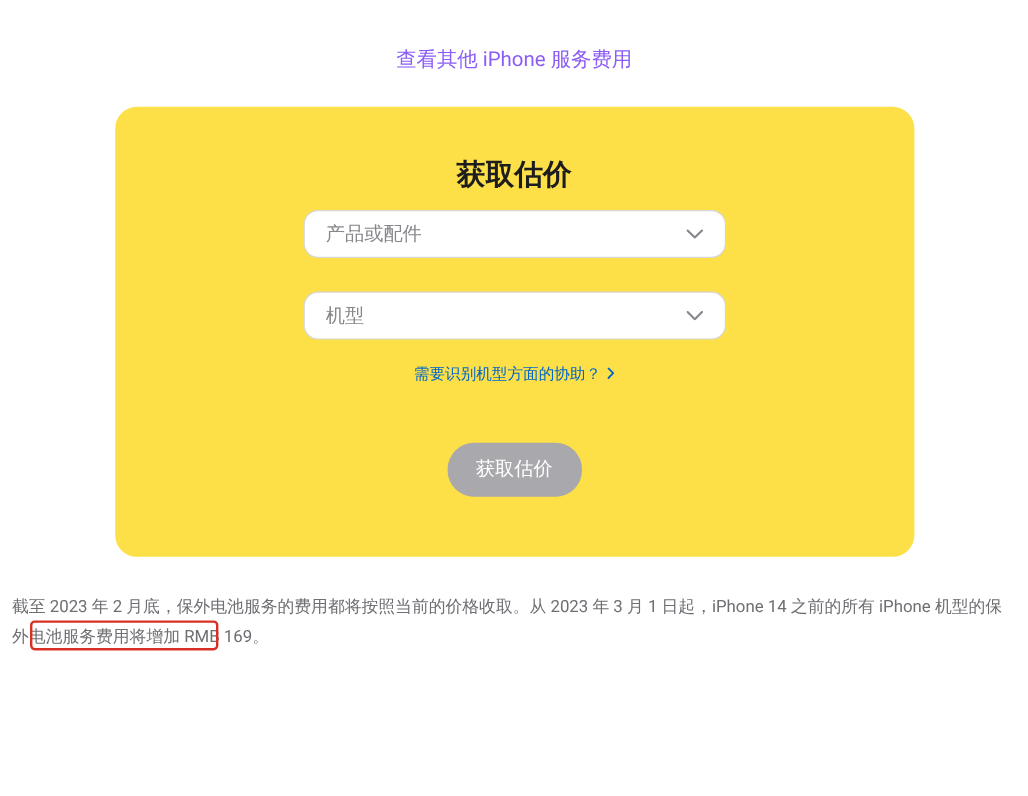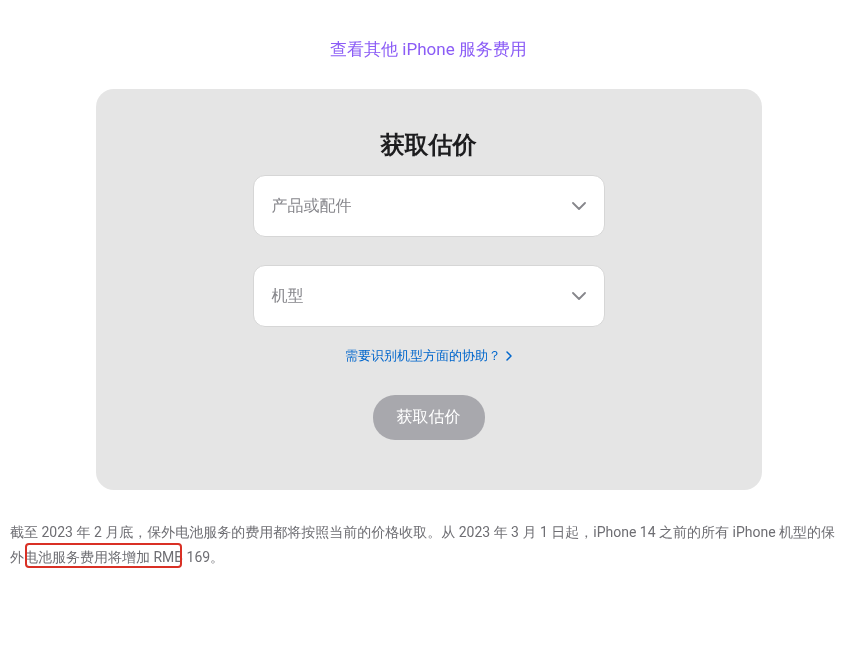--- a/index.html
+++ b/index.html
@@ -18,21 +18,21 @@
       text-align: center;
       padding-top: 38px;
       padding-bottom: 28px;
     }
     .top-link a {
       color: #8b5cf6;
       text-decoration: none;
       font-size: 17px;
     }
     .card {
-      background: #e5e5e5;
+      background: #fde047;
       border-radius: 18px;
       width: 666px;
       margin: 0 auto;
       padding: 40px 50px 50px 50px;
     }
     .card-title {
       text-align: center;
       font-size: 24px;
       font-weight: 600;
       color: #1d1d1f;
@@ -44,21 +44,21 @@
       color: #1d1d1f;
       margin-bottom: 45px;
     }
     .select-wrap {
       position: relative;
       width: 352px;
       margin: 0 auto 28px auto;
     }
     .select-input {
       width: 100%;
-      height: 62px;
+      height: 40px;
       border: 1px solid #d6d6d6;
       border-radius: 12px;
       background: #ffffff;
       padding: 0 18px;
       font-size: 16px;
       color: #86868b;
       display: flex;
       align-items: center;
       justify-content: space-between;
       cursor: pointer;
@@ -71,21 +71,21 @@
       height: 8px;
       display: inline-block;
     }
     .chevron svg {
       width: 14px;
       height: 8px;
       display: block;
     }
     .help-link {
       text-align: center;
-      margin-bottom: 30px;
+      margin-bottom: 48px;
     }
     .help-link a {
       color: #0066cc;
       text-decoration: none;
       font-size: 13px;
     }
     .help-link .chev-right {
       display: inline-block;
       vertical-align: middle;
       margin-left: 2px;

